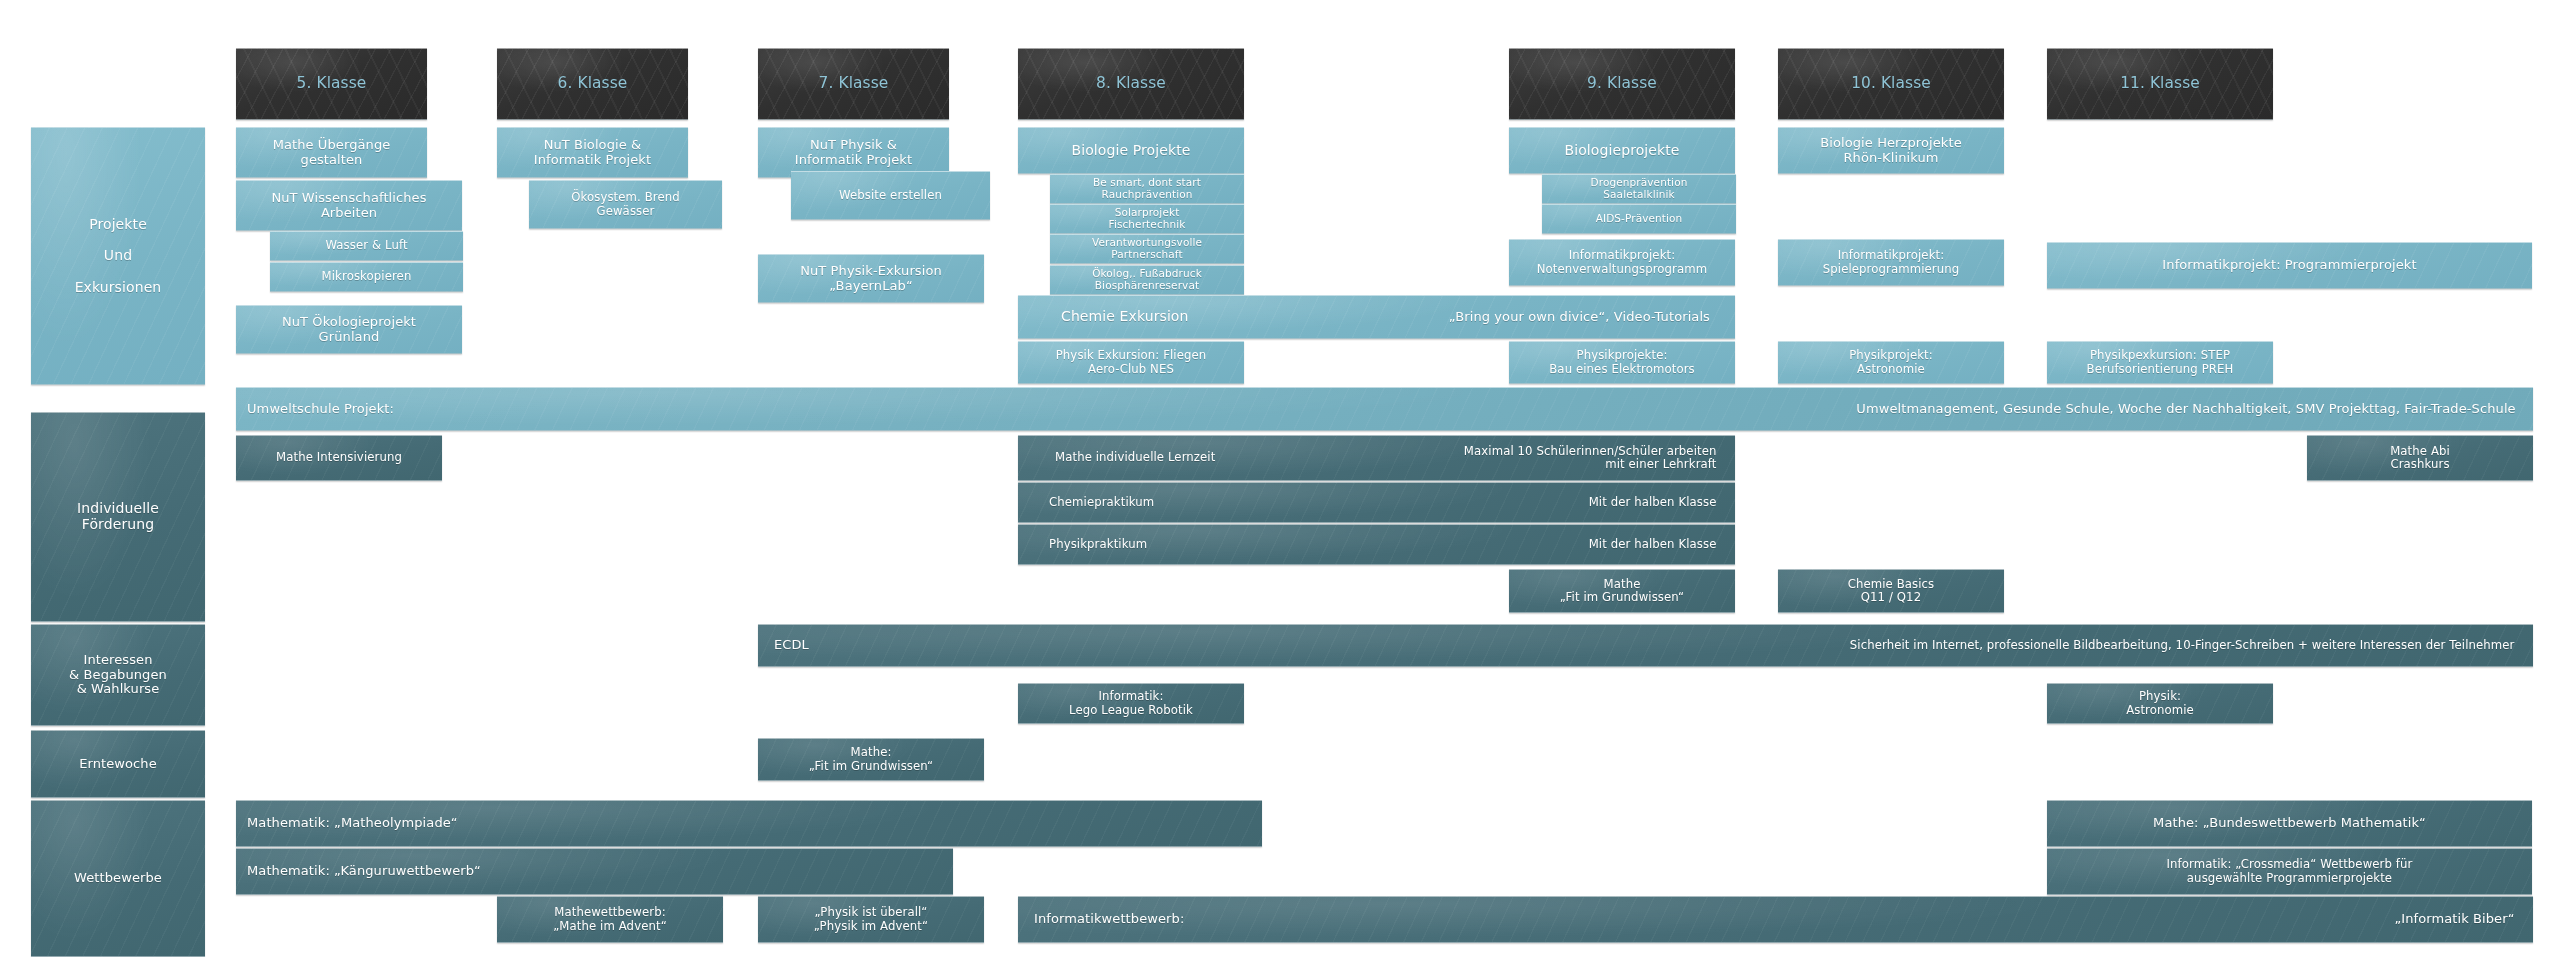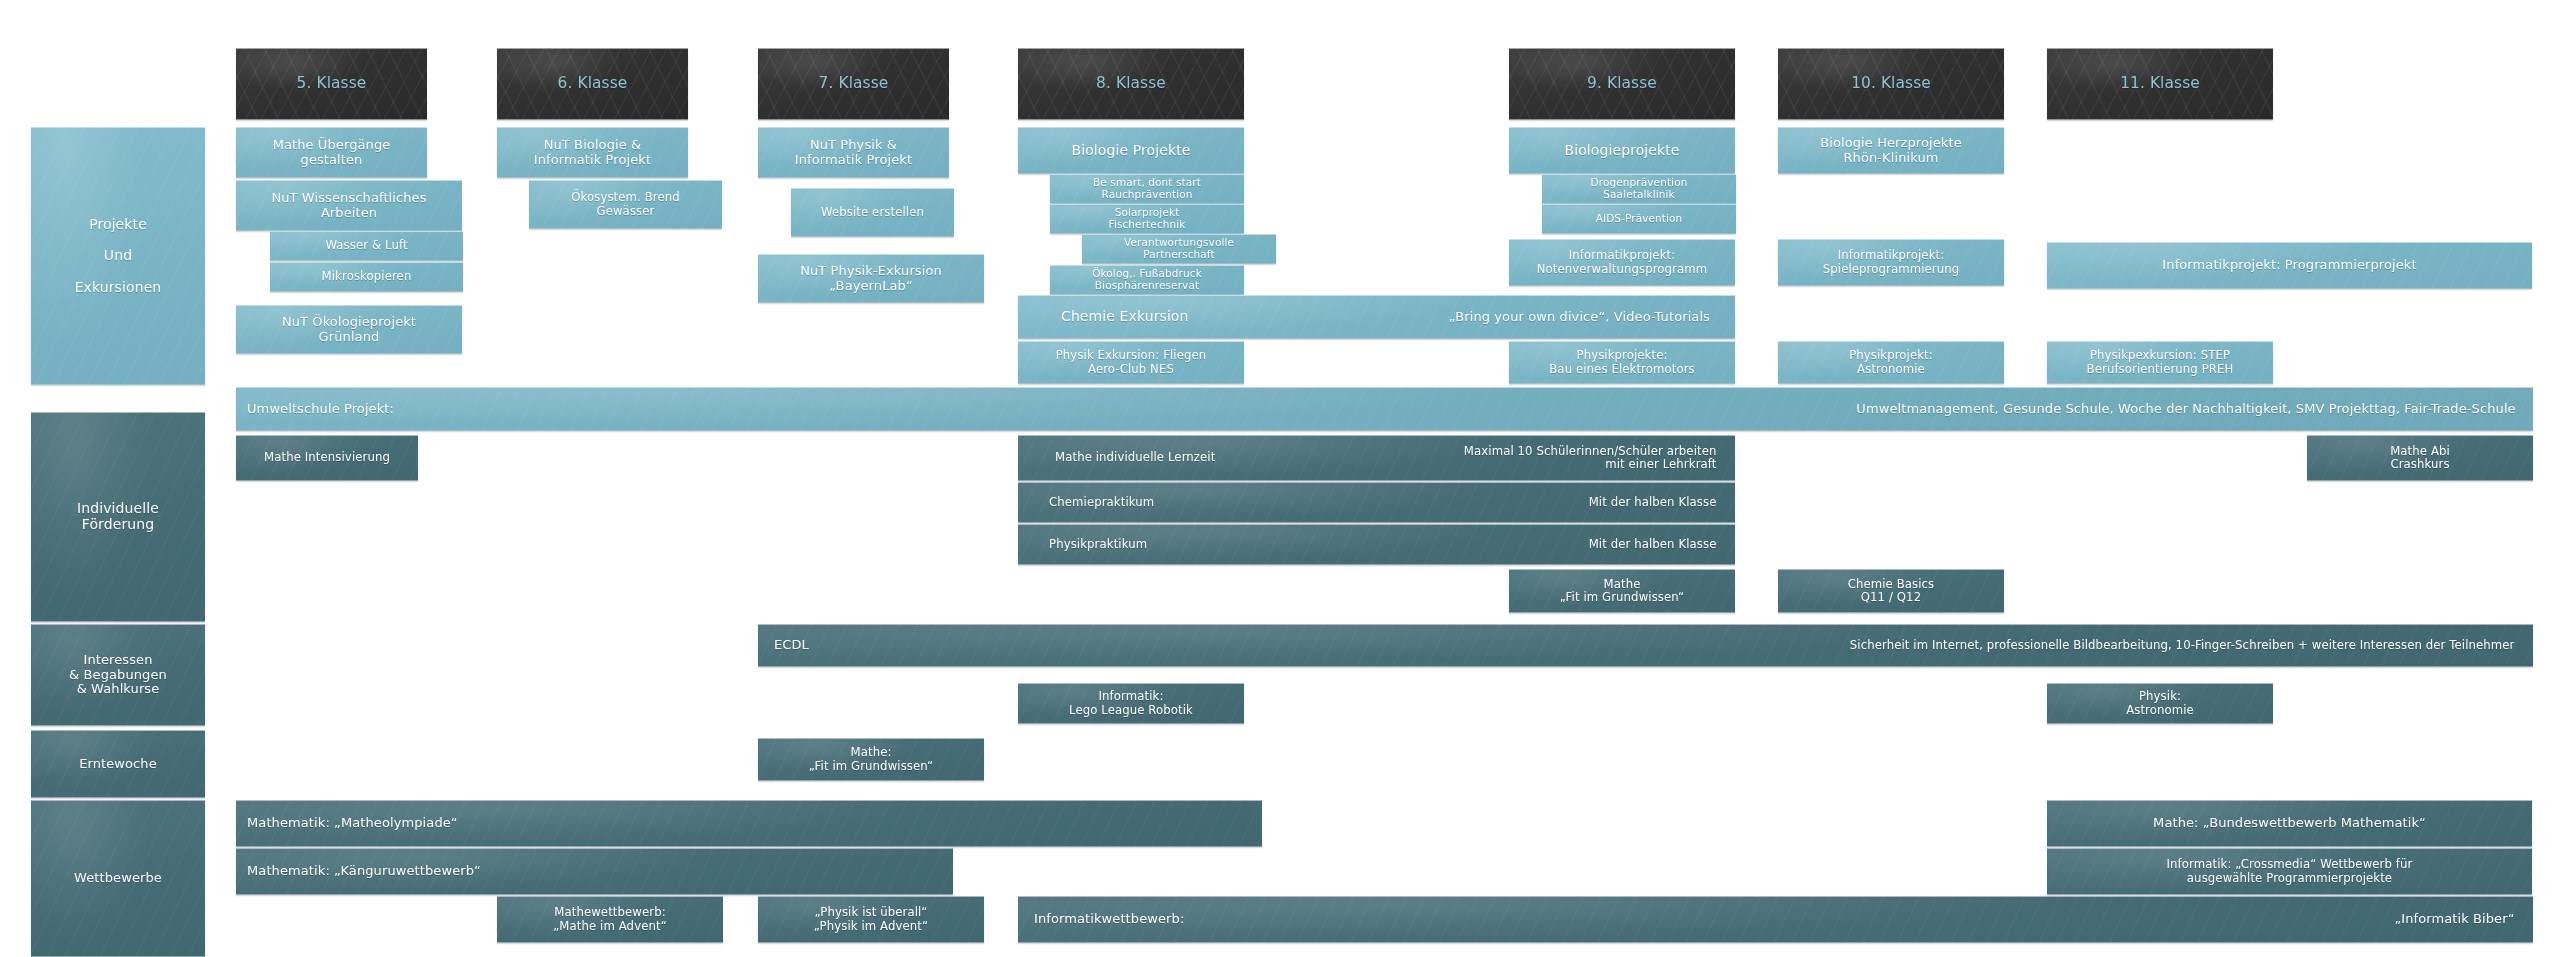--- a/index.html
+++ b/index.html
@@ -113,30 +113,30 @@
   <div class="card teal f20" style="left:236px; top:305px; width:226px; height:49px;">NuT Ökologieprojekt
 Grünland</div>
 
   <div class="card teal f20" style="left:497px; top:127px; width:191px; height:51px;">NuT Biologie &amp;
 Informatik Projekt</div>
   <div class="card teal f18" style="left:529px; top:180px; width:193px; height:49px;">Ökosystem. Brend
 Gewässer</div>
 
   <div class="card teal f20" style="left:758px; top:127px; width:191px; height:51px;">NuT Physik &amp;
 Informatik Projekt</div>
-  <div class="card teal f18" style="left:791px; top:188px; width:163px; height:49px;">Website erstellen</div>
+  <div class="card teal f18" style="left:791px; top:171px; width:199px; height:49px;">Website erstellen</div>
   <div class="card teal f20" style="left:758px; top:254px; width:226px; height:49px;">NuT Physik-Exkursion
 „BayernLab“</div>
 
   <div class="card teal f22" style="left:1018px; top:127px; width:226px; height:47px;">Biologie Projekte</div>
   <div class="card teal f16" style="left:1050px; top:174px; width:194px; height:30px;">Be smart, dont start
 Rauchprävention</div>
   <div class="card teal f16" style="left:1050px; top:204px; width:194px; height:30px;">Solarprojekt
 Fischertechnik</div>
-  <div class="card teal f16" style="left:1082px; top:234px; width:194px; height:30px;">Verantwortungsvolle
+  <div class="card teal f16" style="left:1050px; top:234px; width:194px; height:30px;">Verantwortungsvolle
 Partnerschaft</div>
   <div class="card teal f16" style="left:1050px; top:265px; width:194px; height:30px;">Ökolog,. Fußabdruck
 Biosphärenreservat</div>
 
   <div class="card teal f22 left" style="left:1018px; top:295px; width:717px; height:44px; padding-left:43px;">Chemie Exkursion</div>
   <div class="card teal f20 right" style="left:1018px; top:295px; width:717px; height:44px; background:transparent; border:none; box-shadow:none; padding-right:25px;">„Bring your own divice“, Video-Tutorials</div>
 
   <div class="card teal f18" style="left:1018px; top:341px; width:226px; height:43px;">Physik Exkursion: Fliegen
 Aero-Club NES</div>
 
@@ -156,21 +156,21 @@
   <div class="card teal f18" style="left:1778px; top:341px; width:226px; height:43px;">Physikprojekt:
 Astronomie</div>
 
   <div class="card teal f20" style="left:2047px; top:242px; width:485px; height:47px;">Informatikprojekt: Programmierprojekt</div>
   <div class="card teal f18" style="left:2047px; top:341px; width:226px; height:43px;">Physikpexkursion: STEP
 Berufsorientierung PREH</div>
 
   <div class="card mteal f20 left" style="left:236px; top:387px; width:2297px; height:44px; padding-left:11px;">Umweltschule Projekt:</div>
   <div class="card mteal f20 right" style="left:236px; top:387px; width:2297px; height:44px; background:transparent; border:none; box-shadow:none; padding-right:17.3px;">Umweltmanagement, Gesunde Schule, Woche der Nachhaltigkeit, SMV Projekttag, Fair-Trade-Schule</div>
 
-  <div class="card dteal f18" style="left:236px; top:435px; width:182px; height:46px;">Mathe Intensivierung</div>
+  <div class="card dteal f18" style="left:236px; top:435px; width:206px; height:46px;">Mathe Intensivierung</div>
 
   <div class="card dteal f18 left" style="left:1018px; top:435px; width:717px; height:46px; padding-left:37px;">Mathe individuelle Lernzeit</div>
   <div class="card dteal f18 right" style="left:1018px; top:435px; width:717px; height:46px; background:transparent; border:none; box-shadow:none; padding-right:18.5px;">Maximal 10 Schülerinnen/Schüler arbeiten
 mit einer Lehrkraft</div>
 
   <div class="card dteal f18 left" style="left:1018px; top:482px; width:717px; height:41px; padding-left:31px;">Chemiepraktikum</div>
   <div class="card dteal f18 right" style="left:1018px; top:482px; width:717px; height:41px; background:transparent; border:none; box-shadow:none; padding-right:18.5px;">Mit der halben Klasse</div>
 
   <div class="card dteal f18 left" style="left:1018px; top:524px; width:717px; height:41px; padding-left:31px;">Physikpraktikum</div>
   <div class="card dteal f18 right" style="left:1018px; top:524px; width:717px; height:41px; background:transparent; border:none; box-shadow:none; padding-right:18.5px;">Mit der halben Klasse</div>

